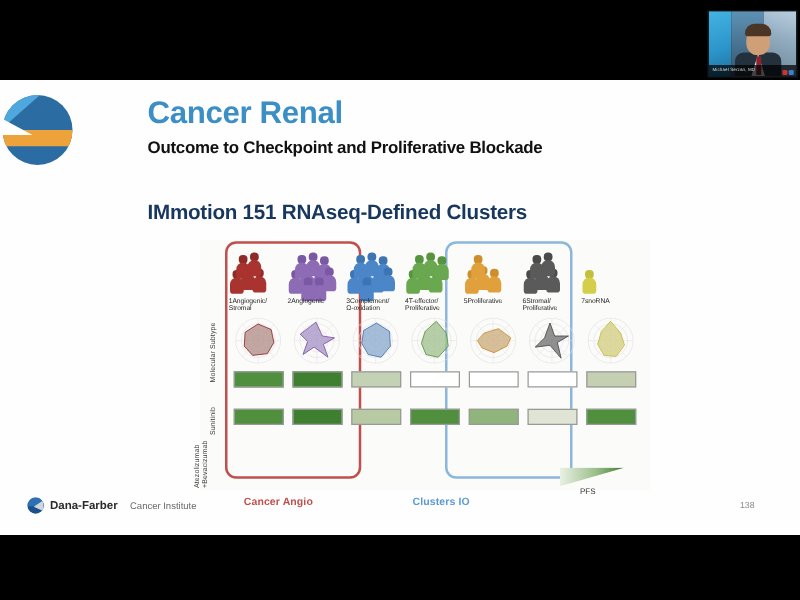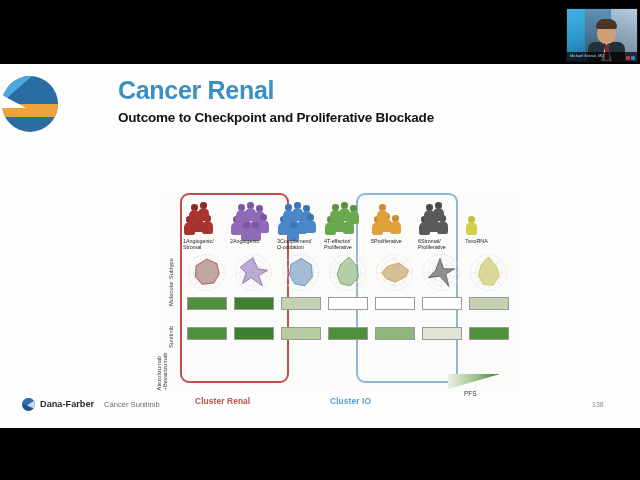--- a/index.html
+++ b/index.html
@@ -151,20 +151,21 @@
           <div class="band"></div>
         </div>
       <div class="notch"></div>
     </div>
 
     <div class="cc-title">Cancer Renal</div>
     <div class="cc-sub" id="articleTitle">
         <div>Outcome to Checkpoint and Proliferative Blockade</div>
       </div>
 
+    <div class="slide-title">IMmotion 151 RNAseq-Defined Clusters</div>
 
     <div class="fig">
       <div class="bracket br-angio"></div>
       <div class="bracket br-io"></div>
       <div class="cols" id="clusterCols">
           <div class="col" style="left: 0px;">
             <div class="people">
               <div class="person" style="left: 0px; top: 18px;">
                 <span class="h" style="background:#8e2b28"></span>
                 <span class="b" style="background:#a8332f"></span>
@@ -487,29 +488,29 @@
       <div id="vlabs">
           <div class="vlab" style="left: 14px; top: 108px;">Molecular Subtype</div>
           <div class="vlab" style="left: 14px; top: 150px;">Sunitinib</div>
           <div class="vlab two" style="left: 8px; top: 186px;">
             <div>Atezolizumab</div>
             <div>+Bevacizumab</div>
           </div>
         </div>
     </div>
 
-    <div class="glab angio">Cluster Renal</div>
-    <div class="glab io">Cluster IO</div>
+    <div class="glab angio">Cancer Angio</div>
+    <div class="glab io">Clusters IO</div>
 
     <div class="pfs">
       <div class="tri"></div>
       <div class="lbl">PFS</div>
     </div>
 
     <div class="foot-logo">
       <div class="w1"></div>
         <div class="w2"></div>
     </div>
     <div class="foot-name">Dana-Farber</div>
-    <div class="foot-sub">Cancer Sunitinib</div>
+    <div class="foot-sub">Cancer Institute</div>
     <div class="pagenum">138</div>
   </div>
 </div>
 
 </body></html>

